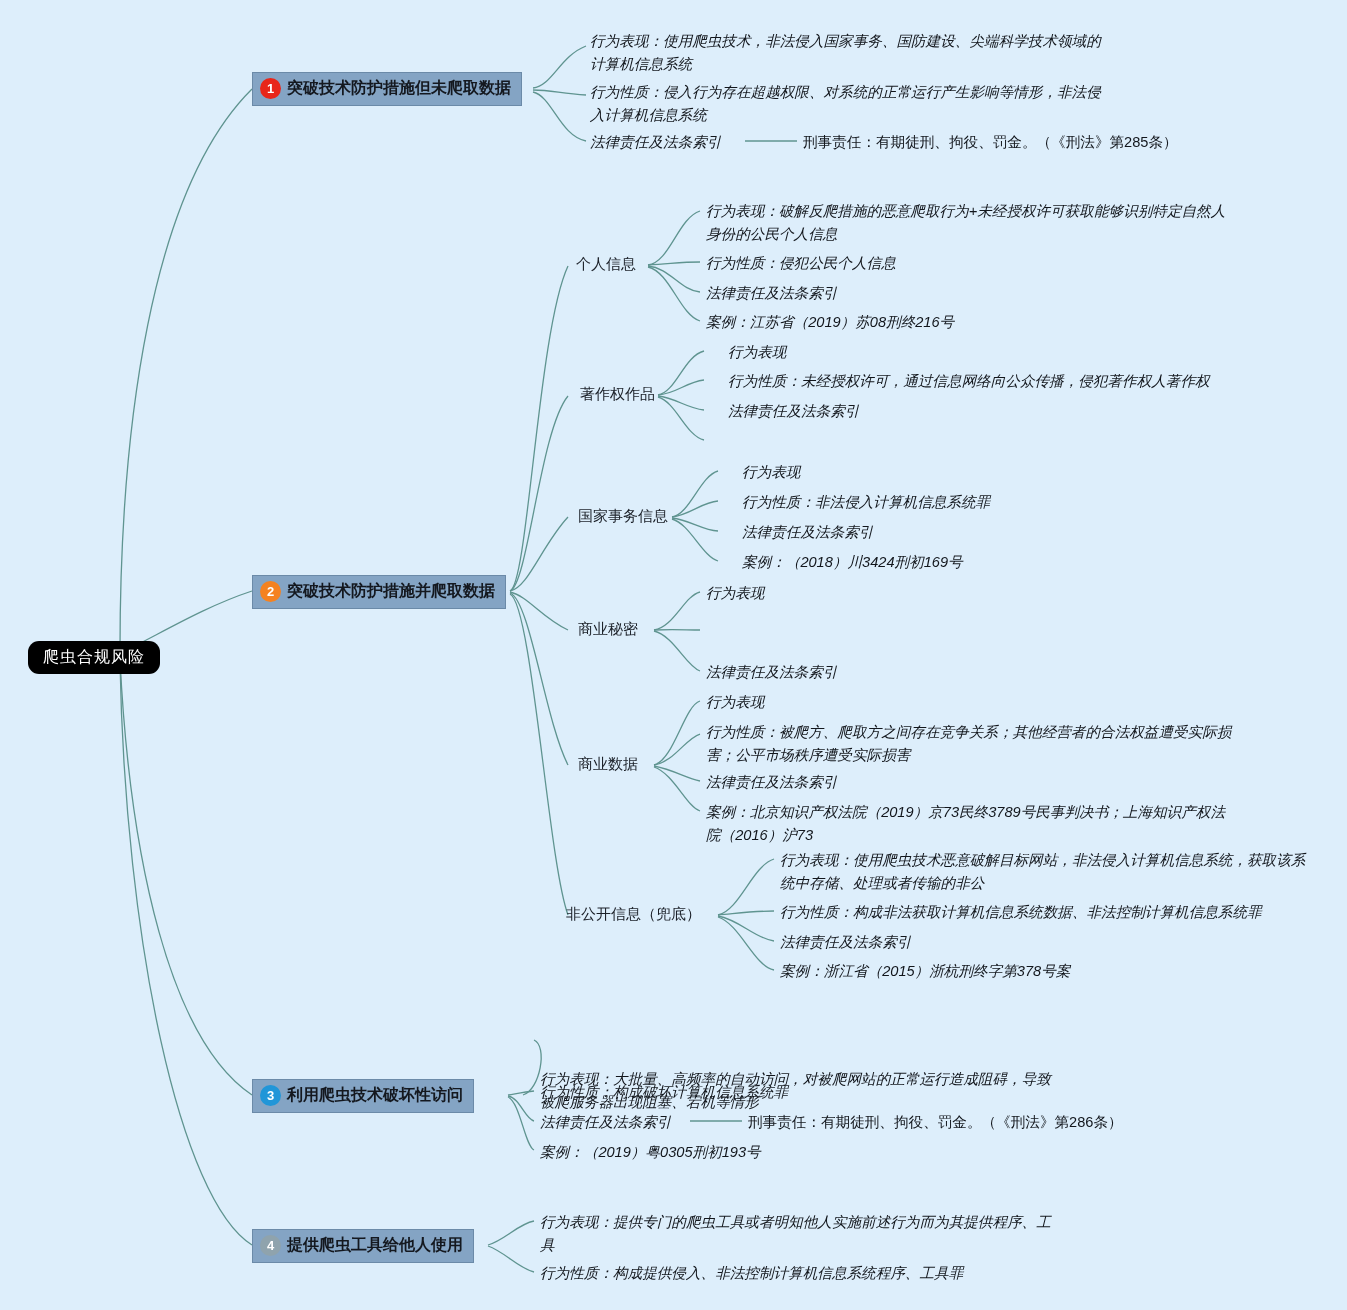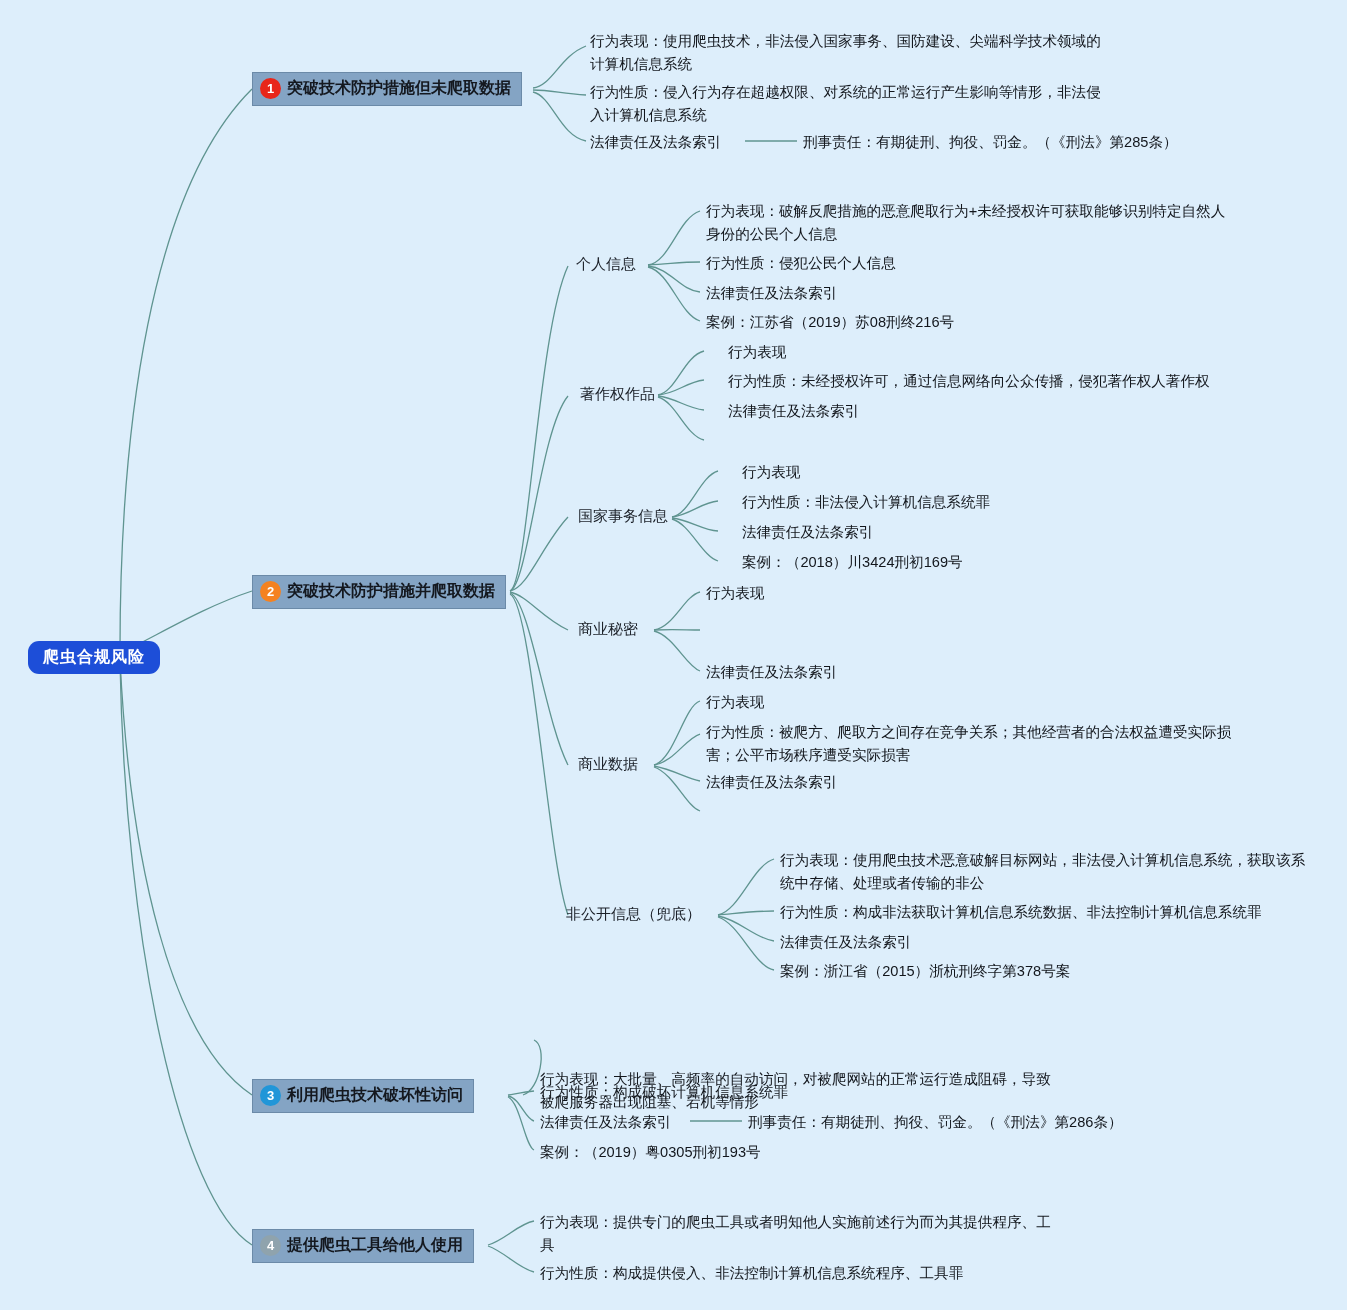--- a/index.html
+++ b/index.html
@@ -28,24 +28,24 @@
     stroke: #5f9490;
     stroke-width: 1.3;
   }
 
   
   .root-node {
     position: absolute;
     left: 28px;
     top: 641px;
     padding: 7px 15px 8px 15px;
-    background: #1d4ed8;
+    background: #000000;
     color: #ffffff;
     font-size: 16px;
-    font-weight: bold;
+    font-weight: normal;
     border-radius: 11px;
     letter-spacing: 1px;
     white-space: nowrap;
     line-height: 1.1;
   }
 
   
   .branch-node {
     position: absolute;
     display: flex;
@@ -87,20 +87,21 @@
     line-height: 1.2;
   }
 
   
   .leaf {
     position: absolute;
     font-size: 14.6px;
     color: #12161c;
     line-height: 1.55;
     max-width: 700px;
+    font-style: italic;
   }
   .leaf.w1 { width: 520px; }
   .leaf.w2 { width: 530px; }
   .leaf.w3 { width: 520px; }
   .leaf.w4 { width: 530px; }
   .leaf.nowrap { white-space: nowrap; width: auto; }
 
   .tail-text {
     position: absolute;
     font-size: 14.6px;
@@ -209,20 +210,21 @@
   <div class="leaf nowrap" style="left:742px; top:551px;">案例：（2018）川3424刑初169号</div>
 
   <div class="mid-label" style="left:578px; top:620px;">商业秘密</div>
   <div class="leaf nowrap" style="left:706px; top:582px;">行为表现</div>
   <div class="leaf nowrap" style="left:706px; top:661px;">法律责任及法条索引</div>
 
   <div class="mid-label" style="left:578px; top:755px;">商业数据</div>
   <div class="leaf nowrap" style="left:706px; top:691px;">行为表现</div>
   <div class="leaf w2" style="left:706px; top:721px;">行为性质：被爬方、爬取方之间存在竞争关系；其他经营者的合法权益遭受实际损害；公平市场秩序遭受实际损害</div>
   <div class="leaf nowrap" style="left:706px; top:771px;">法律责任及法条索引</div>
+  <div class="leaf w2" style="left:706px; top:801px;">案例：北京知识产权法院（2019）京73民终3789号民事判决书；上海知识产权法院（2016）沪73</div>
 
   <div class="mid-label" style="left:566px; top:905px;">非公开信息（兜底）</div>
   <div class="leaf nowrap" style="left:780px; top:901px;">行为性质：构成非法获取计算机信息系统数据、非法控制计算机信息系统罪</div>
   <div class="leaf w4" style="left:780px; top:849px;">行为表现：使用爬虫技术恶意破解目标网站，非法侵入计算机信息系统，获取该系统中存储、处理或者传输的非公</div>
   <div class="leaf nowrap" style="left:780px; top:931px;">法律责任及法条索引</div>
   <div class="leaf nowrap" style="left:780px; top:960px;">案例：浙江省（2015）浙杭刑终字第378号案</div>
 
   <div class="branch-node" style="left:252px; top:1079px;">
     <span class="badge badge-3">3</span>
     <span>利用爬虫技术破坏性访问</span>

